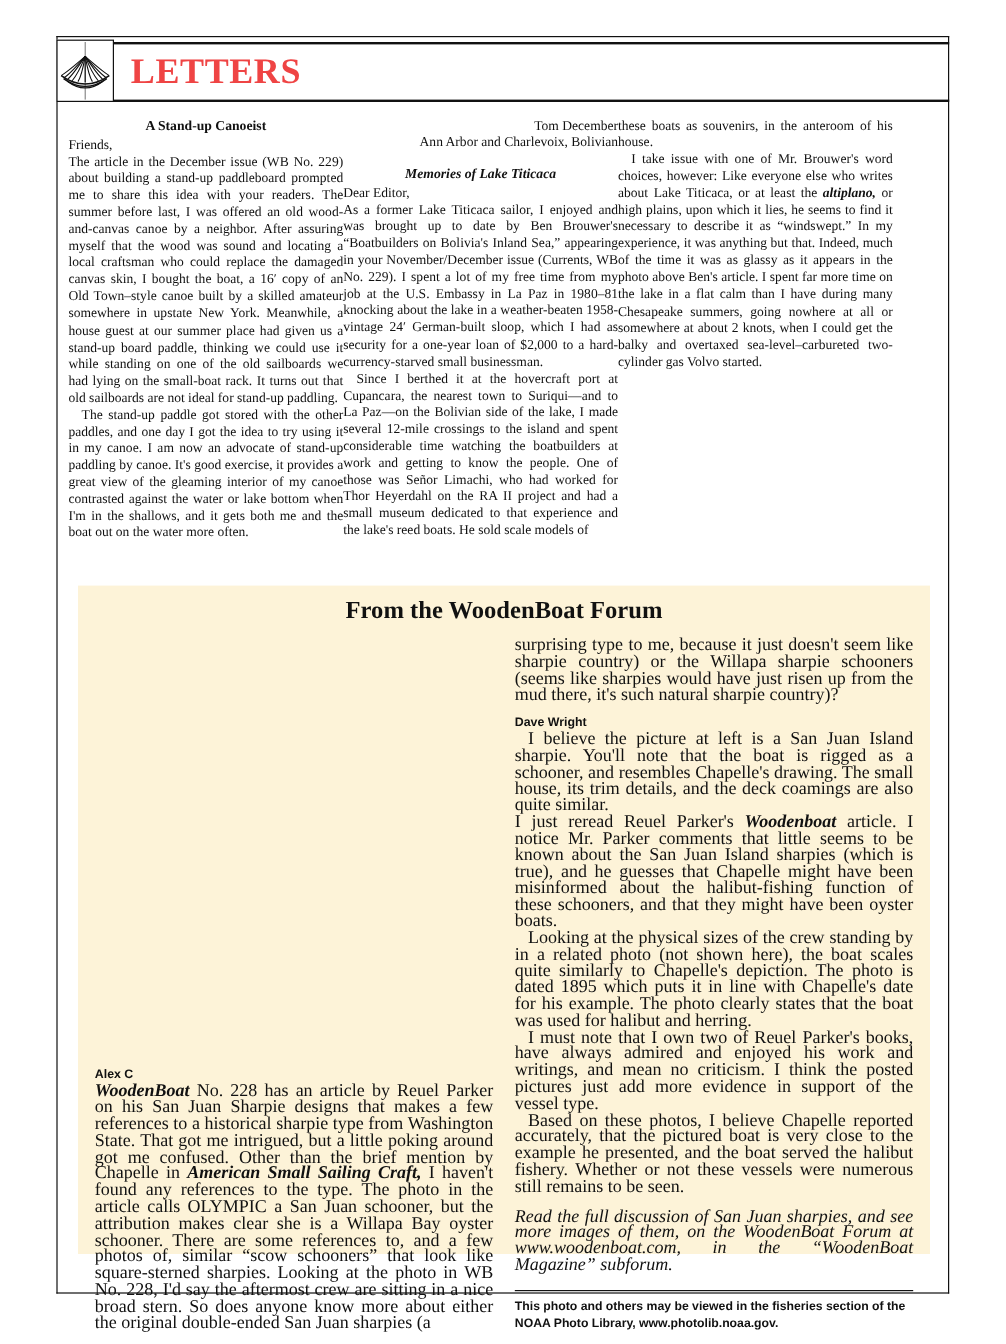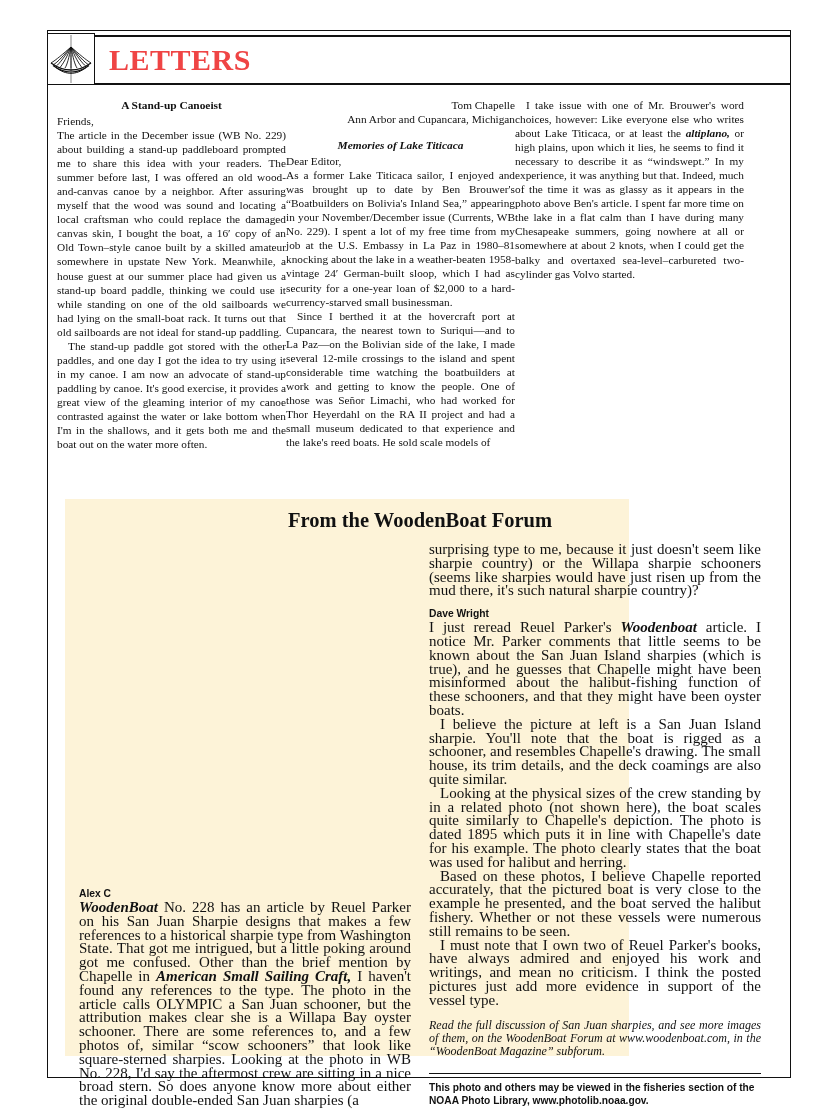--- a/index.html
+++ b/index.html
@@ -114,22 +114,22 @@
     font-size: 11.3px;
     line-height: 14.05px;
     text-align: right;
     margin: 0;
   }
   .ital { font-style: italic; font-weight: bold; }
 
   
   .forum {
     position: absolute;
-    left: 65px; top: 499px;
-    width: 564px; height: 557px;
+    left: 65px; top: 488px;
+    width: 710px; height: 557px;
     background: #fdf3d8;
   }
   .forum-title {
     position: absolute;
     left: 0; top: 10px;
     width: 710px;
     text-align: center;
     font-family: "Liberation Serif", serif;
     font-weight: bold;
     font-size: 20.5px;
@@ -154,21 +154,21 @@
     margin: 0 0 1px 0;
   }
   .ftext {
     font-size: 15px;
     line-height: 13.8px;
     text-align: justify;
     margin: 0;
   }
   .ftext.indent { text-indent: 11px; }
   .fnote {
-    font-size: 12px;
+    font-size: 15px;
     line-height: 13.4px;
     text-align: justify;
     font-style: italic;
     margin: 11px 0 0 0;
   }
   .frule {
     margin-top: 14px;
     border-top: 1.3px solid #111;
     width: 332px;
   }
@@ -229,52 +229,53 @@
 
   <div class="lcol">
     <div class="lhead">A Stand-up Canoeist</div>
     <p class="ltext noindent">Friends,</p>
     <p class="ltext noindent">The article in the December issue (WB No. 229) about building a stand-up paddleboard prompted me to share this idea with your readers. The summer before last, I was offered an old wood-and-canvas canoe by a neighbor. After assuring myself that the wood was sound and locating a local craftsman who could replace the damaged canvas skin, I bought the boat, a 16′ copy of an Old Town–style canoe built by a skilled amateur somewhere in upstate New York. Meanwhile, a house guest at our summer place had given us a stand-up board paddle, thinking we could use it while standing on one of the old sailboards we had lying on the small-boat rack. It turns out that old sailboards are not ideal for stand-up paddling.</p>
     <p class="ltext indent">The stand-up paddle got stored with the other paddles, and one day I got the idea to try using it in my canoe. I am now an advocate of stand-up paddling by canoe. It's good exercise, it provides a great view of the gleaming interior of my canoe contrasted against the water or lake bottom when I'm in the shallows, and it gets both me and the boat out on the water more often.</p>
   </div>
 
   <div class="lcol">
     <p class="ltext noindent"><span></span></p>
-    <p class="lsig">Tom Chapelle</p>
-    <p class="lsig">Ann Arbor and Cupancara, Michigan</p>
+    <p class="lsig">Tom December</p>
+    <p class="lsig">Ann Arbor and Charlevoix, Bolivian</p>
     <div class="lhead spaced">Memories of Lake Titicaca</div>
     <p class="ltext noindent">Dear Editor,</p>
     <p class="ltext noindent">As a former Lake Titicaca sailor, I enjoyed and was brought up to date by Ben Brouwer's “Boatbuilders on Bolivia's Inland Sea,” appearing in your November/December issue (Currents, WB No. 229). I spent a lot of my free time from my job at the U.S. Embassy in La Paz in 1980–81 knocking about the lake in a weather-beaten 1958-vintage 24′ German-built sloop, which I had as security for a one-year loan of $2,000 to a hard-currency-starved small businessman.</p>
     <p class="ltext indent">Since I berthed it at the hovercraft port at Cupancara, the nearest town to Suriqui—and to La Paz—on the Bolivian side of the lake, I made several 12-mile crossings to the island and spent considerable time watching the boatbuilders at work and getting to know the people. One of those was Señor Limachi, who had worked for Thor Heyerdahl on the RA II project and had a small museum dedicated to that experience and the lake's reed boats. He sold scale models of</p>
   </div>
 
   <div class="lcol">
+    <p class="ltext noindent"><span>these boats as souvenirs, in the anteroom of his house.</span></p>
     <p class="ltext indent"><span>I take issue with one of Mr. Brouwer's word choices, however: Like everyone else who writes about Lake Titicaca, or at least the </span><span class="ital">altiplano,</span><span> or high plains, upon which it lies, he seems to find it necessary to describe it as “windswept.” In my experience, it was anything but that. Indeed, much of the time it was as glassy as it appears in the photo above Ben's article. I spent far more time on the lake in a flat calm than I have during many Chesapeake summers, going nowhere at all or somewhere at about 2 knots, when I could get the balky and overtaxed  sea-level–carbureted  two-cylinder gas Volvo started.</span></p>
   </div>
 </div>
 
 <div class="forum">
   <div class="forum-title">From the WoodenBoat Forum</div>
 
   <div class="forum-cols">
 
     <div class="fcol-left">
       <p class="fauthor">Alex C</p>
       <p class="ftext"><span class="ital">WoodenBoat</span><span> No. 228 has an article by Reuel Parker on his San Juan Sharpie designs that makes a few references to a historical sharpie type from Washington State. That got me intrigued, but a little poking around got me confused. Other than the brief mention by Chapelle in </span><span class="ital">American Small Sailing Craft,</span><span> I haven't found any references to the type. The photo in the article calls OLYMPIC a San Juan schooner, but the attribution makes clear she is a Willapa Bay oyster schooner. There are some references to, and a few photos of, similar “scow schooners” that look like square-sterned sharpies. Looking at the photo in WB No. 228, I'd say the aftermost crew are sitting in a nice broad stern. So does anyone know more about either the original double-ended San Juan sharpies (a</span></p>
 
     </div>
 
     <div class="fcol-right">
       <p class="ftext"><span>surprising type to me, because it just doesn't seem like sharpie country) or the Willapa sharpie schooners (seems like sharpies would have just risen up from the mud there, it's such natural sharpie country)?</span></p>
       <p class="fauthor" style="margin-top:9px;">Dave Wright</p>
+      <p class="ftext indent">I believe the picture at left is a San Juan Island sharpie. You'll note that the boat is rigged as a schooner, and resembles Chapelle's drawing. The small house, its trim details, and the deck coamings are also quite similar.</p>
       <p class="ftext"><span>I just reread Reuel Parker's </span><span class="ital">Woodenboat</span><span> article. I notice Mr. Parker comments that little seems to be known about the San Juan Island sharpies (which is true), and he guesses that Chapelle might have been misinformed about the halibut-fishing function of these schooners, and that they might have been oyster boats.</span></p>
-      <p class="ftext indent">I believe the picture at left is a San Juan Island sharpie. You'll note that the boat is rigged as a schooner, and resembles Chapelle's drawing. The small house, its trim details, and the deck coamings are also quite similar.</p>
       <p class="ftext indent">Looking at the physical sizes of the crew standing by in a related photo (not shown here), the boat scales quite similarly to Chapelle's depiction. The photo is dated 1895 which puts it in line with Chapelle's date for his example. The photo clearly states that the boat was used for halibut and herring.</p>
+      <p class="ftext indent">I must note that I own two of Reuel Parker's books, have always admired and enjoyed his work and writings, and mean no criticism. I think the posted pictures just add more evidence in support of the vessel type.</p>
       <p class="ftext indent">Based on these photos, I believe Chapelle reported accurately, that the pictured boat is very close to the example he presented, and the boat served the halibut fishery. Whether or not these vessels were numerous still remains to be seen.</p>
-      <p class="ftext indent">I must note that I own two of Reuel Parker's books, have always admired and enjoyed his work and writings, and mean no criticism. I think the posted pictures just add more evidence in support of the vessel type.</p>
       <p class="fnote">Read the full discussion of San Juan sharpies, and see more images of them, on the WoodenBoat Forum at www.woodenboat.com, in the “WoodenBoat Magazine” subforum.</p>
       <div class="frule"></div>
       <p class="fcaption">This photo and others may be viewed in the fisheries section of the NOAA Photo Library, www.photolib.noaa.gov.</p>
     </div>
   </div>
 </div>
 
 <div class="footer">
   <b>6</b><span class="dot">•</span><span>WoodenBoat 230</span>
 </div>

